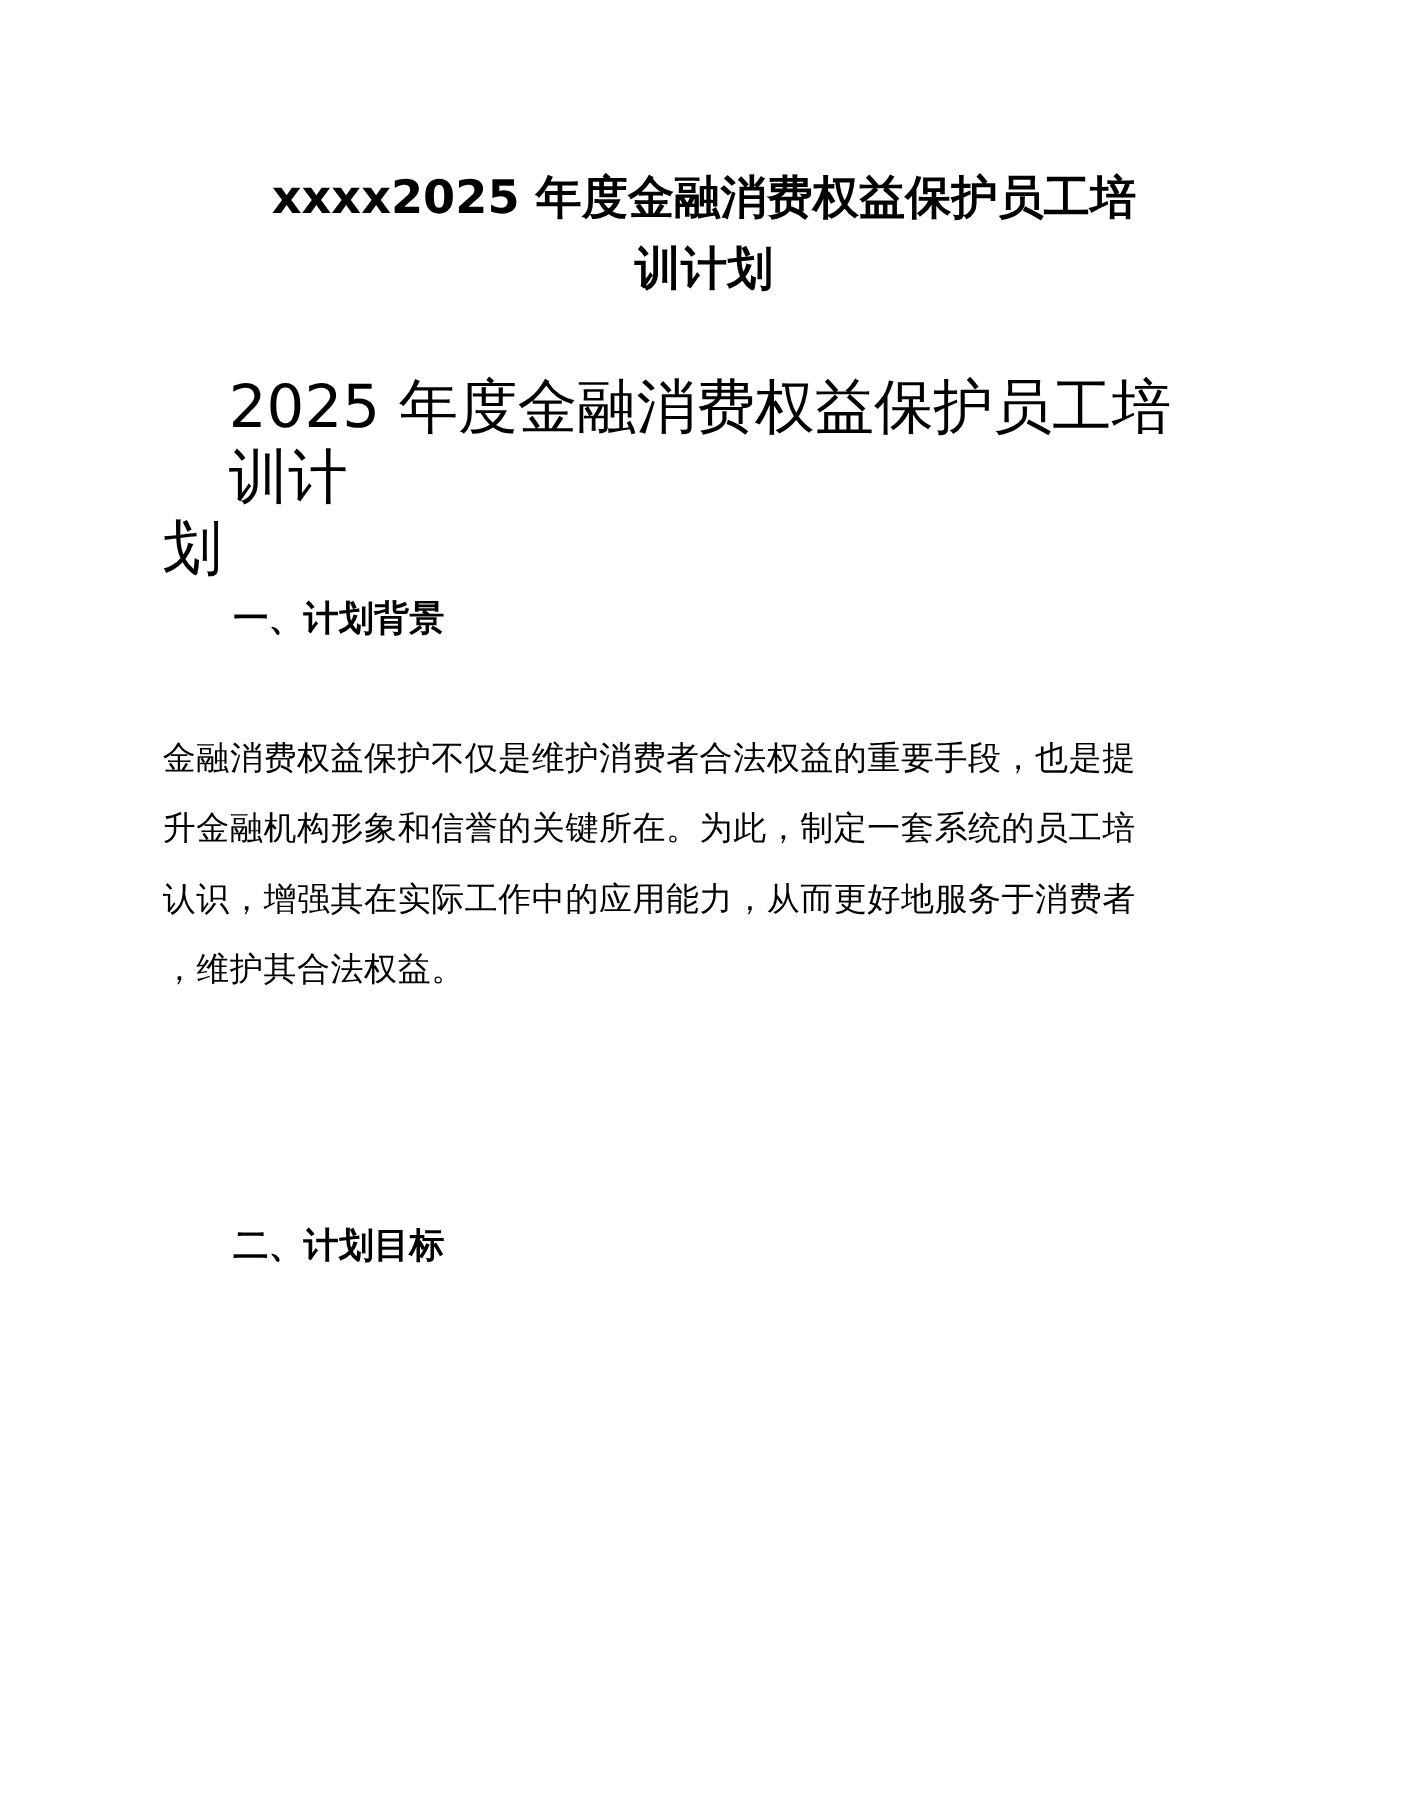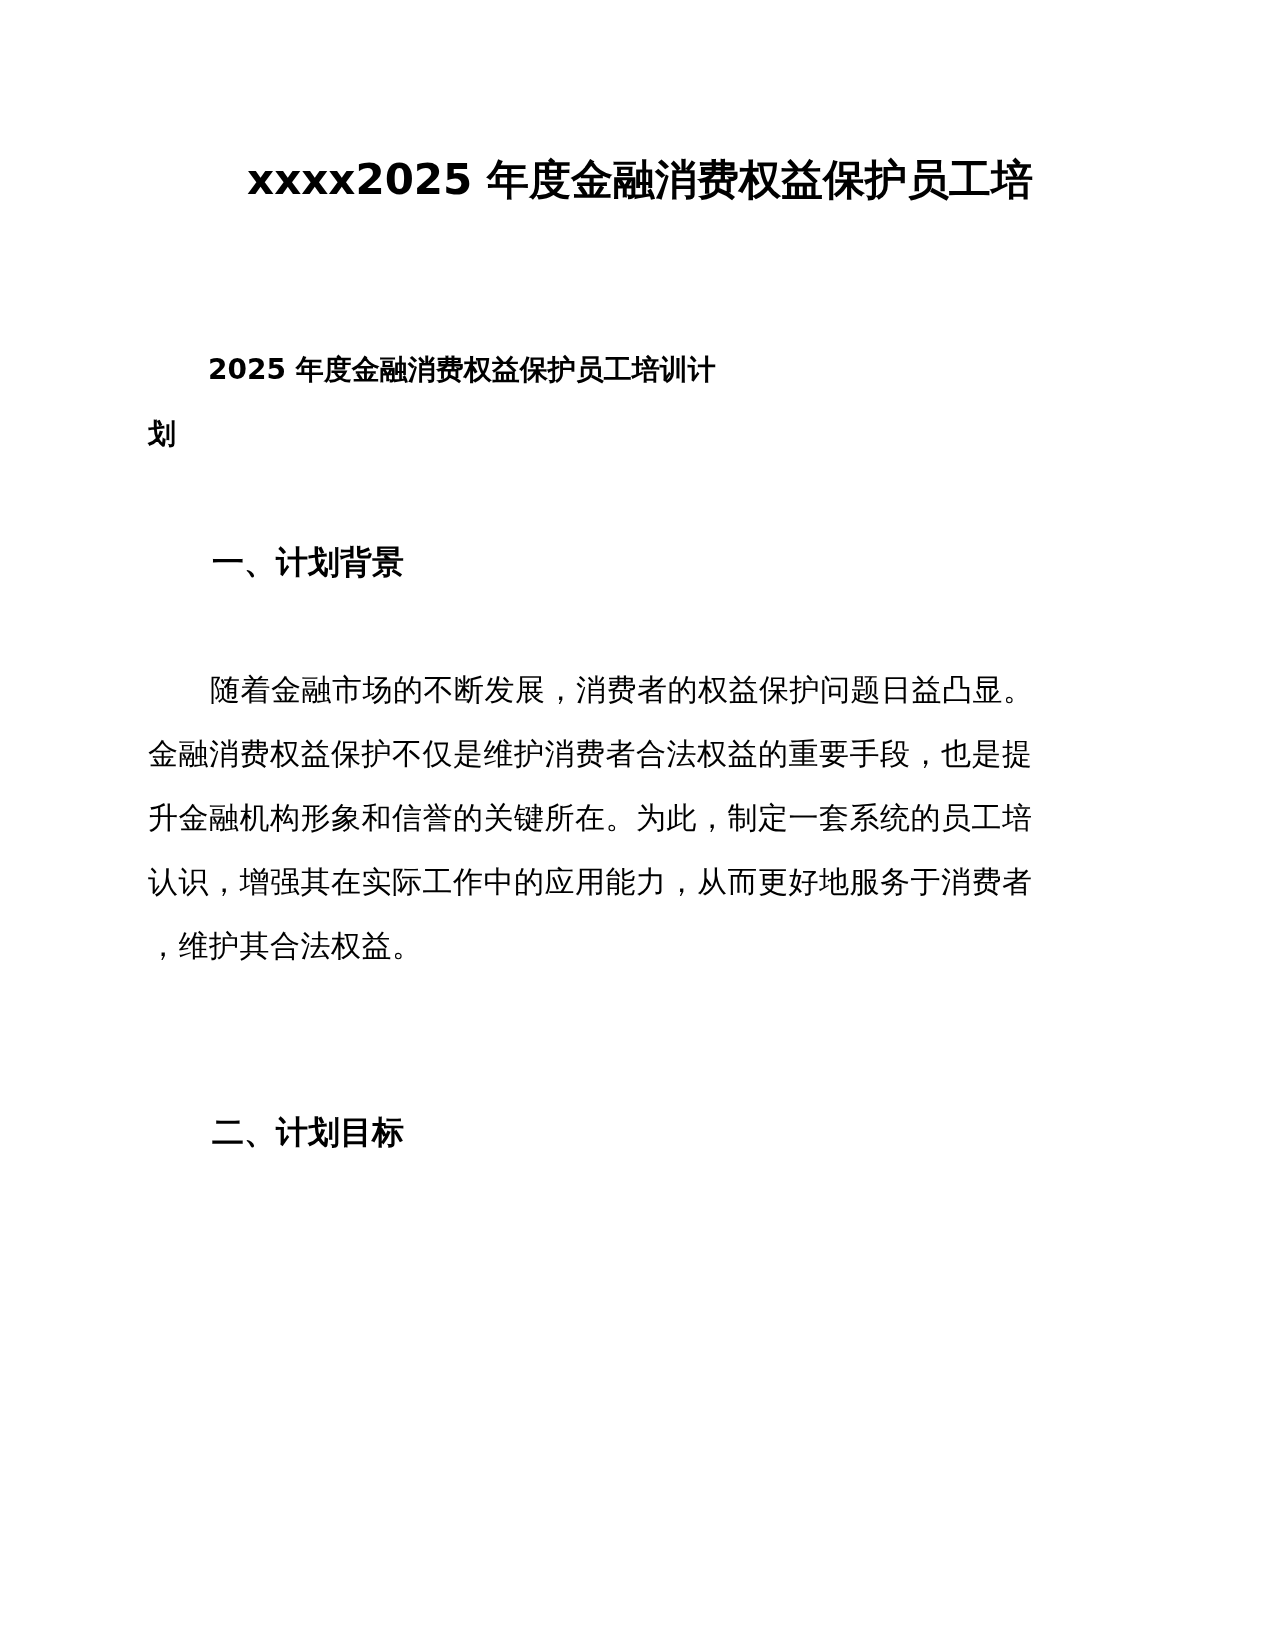--- a/index.html
+++ b/index.html
@@ -7,22 +7,22 @@
   .page { position: absolute; left: 0; top: 0; width: 1275px; height: 1650px; }
   .title {
     position: absolute; left: 150px; width: 980px; text-align: center;
     font-family: "DejaVu Sans", sans-serif; font-weight: bold;
     font-size: 42px; line-height: 64px; margin: 0;
   }
   .title .line { display: block; }
   .title-l1 { top: 148px; }
   .subtitle {
     position: absolute; left: 148px; width: 940px;
-    font-family: "DejaVu Sans", sans-serif; font-weight: bold;
-    font-size: 28px; line-height: 64px; margin: 0;
+    font-family: "DejaVu Sans", sans-serif; font-weight: normal;
+    font-size: 54px; line-height: 64px; margin: 0;
   }
   .heading {
     position: absolute; left: 212px;
     font-family: "DejaVu Sans", sans-serif; font-weight: bold;
     font-size: 32px; line-height: 40px; margin: 0; text-align: right;
   }
   .para {
     position: absolute; left: 148px; width: 920px;
     font-family: "DejaVu Serif", serif;
     font-size: 30px; line-height: 64px; margin: 0;
@@ -30,31 +30,31 @@
   }
   .line-block { display: block; }
 </style>
 </head>
 <body>
 
 <div class="page">
 
   <h1 class="title title-l1">
     <span class="line">xxxx2025 年度金融消费权益保护员工培</span>
+    <span class="line">训计划</span>
   </h1>
 
   <h2 class="subtitle" style="top:338px;">
     <span class="line-block" style="padding-left:60px;">2025 年度金融消费权益保护员工培训计</span>
     <span class="line-block">划</span>
   </h2>
 
   <h3 class="heading" style="top:542px;">一、计划背景</h3>
 
   <div class="para" style="top:658px; text-indent:0;">
-    <span class="line-block" style="padding-left:62px;">随着金融市场的不断发展，消费者的权益保护问题日益凸显。</span>
     <span class="line-block">金融消费权益保护不仅是维护消费者合法权益的重要手段，也是提</span>
     <span class="line-block">升金融机构形象和信誉的关键所在。为此，制定一套系统的员工培</span>
     <span class="line-block">认识，增强其在实际工作中的应用能力，从而更好地服务于消费者</span>
     <span class="line-block">，维护其合法权益。</span>
   </div>
 
   <h3 class="heading" style="top:1112px;">二、计划目标</h3>
 
 
 </div>

